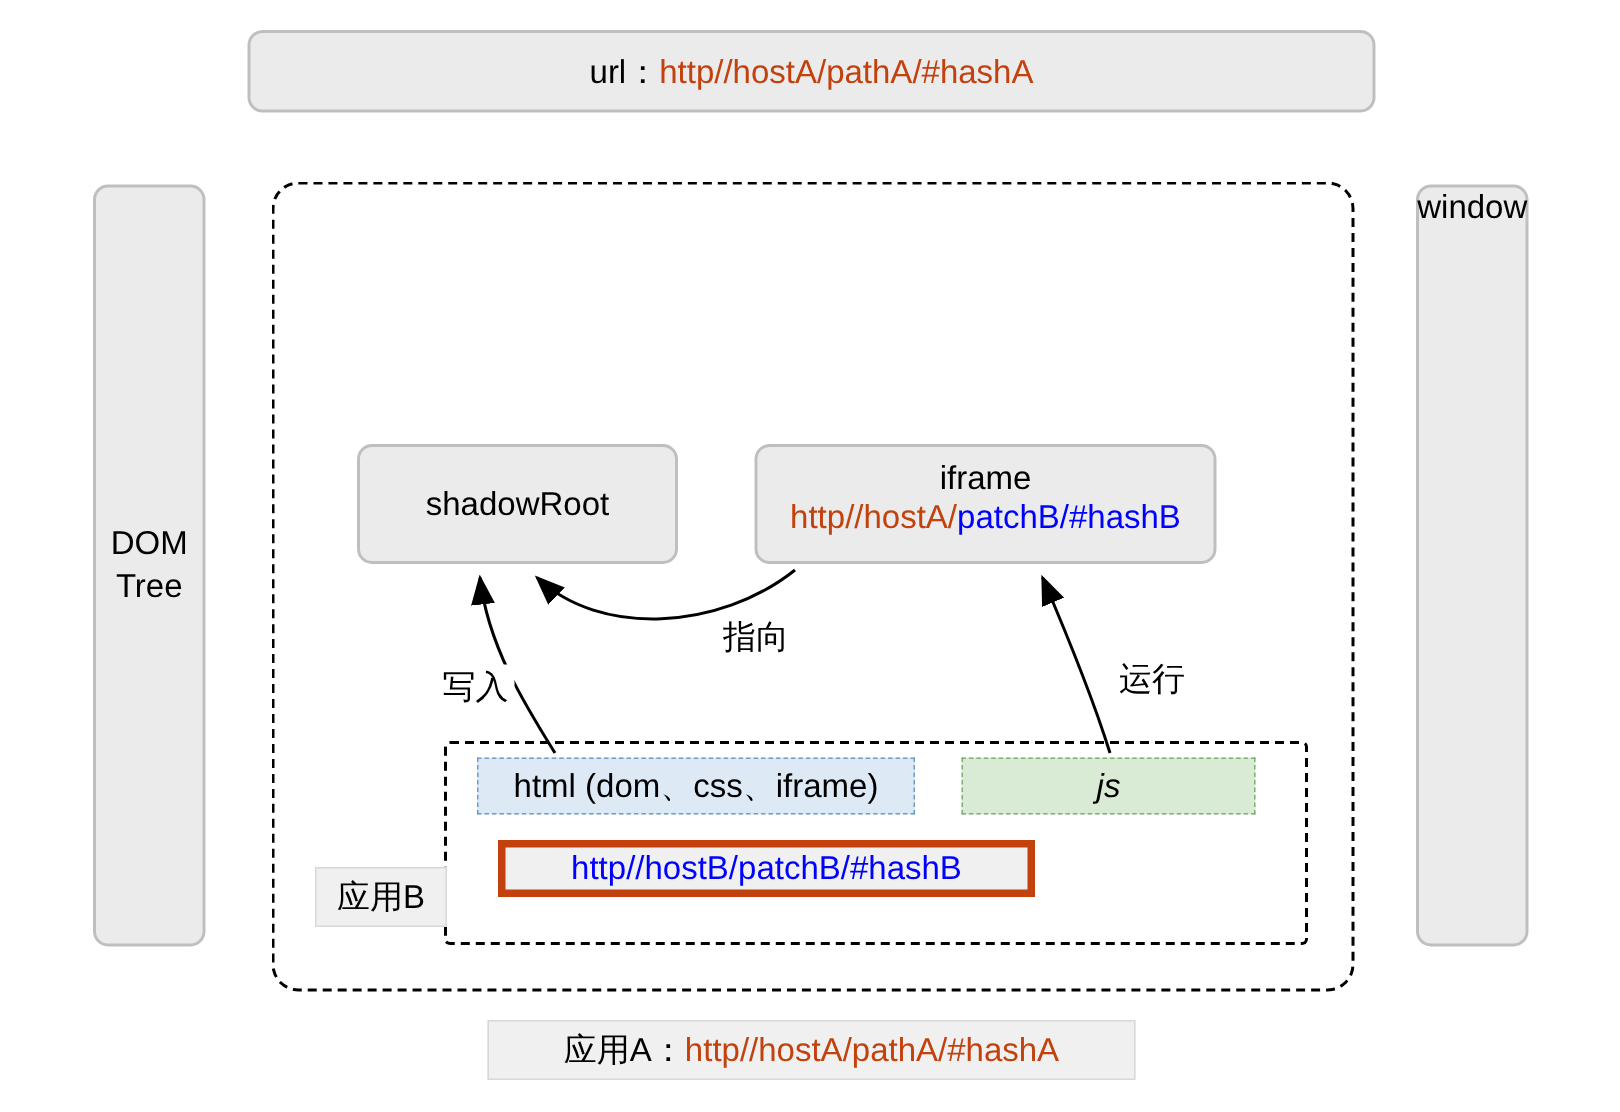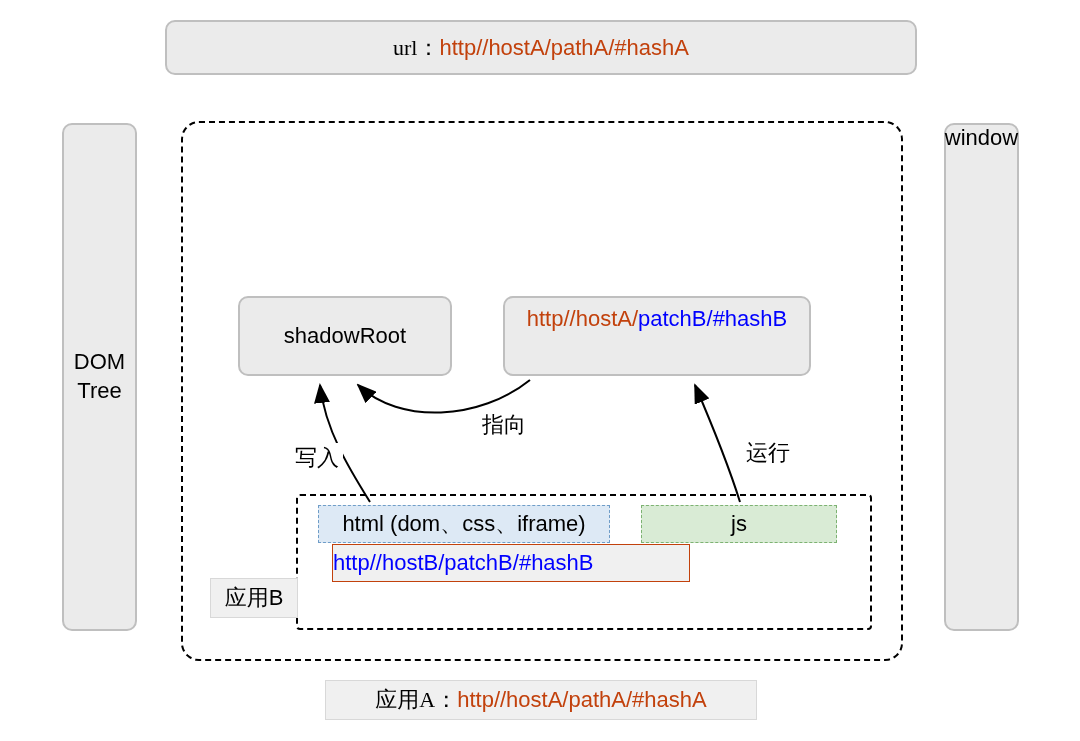--- a/index.html
+++ b/index.html
@@ -124,47 +124,49 @@
       position: absolute;
       left: 641px;
       top: 505px;
       width: 196px;
       height: 38px;
       background: #d9ebd5;
       border: 1px dashed #7db272;
       display: flex;
       align-items: center;
       justify-content: center;
+      font-style: italic;
     }
     .hostb-url {
       position: absolute;
       left: 332px;
-      top: 544px;
+      top: 560px;
       width: 358px;
       height: 38px;
       background: #f0f0f0;
-      border: 1px solid #c2410c;
-      display: flex;
-      align-items: center;
+      border: 5px solid #c2410c;
+      display: flex;
+      align-items: center;
+      justify-content: center;
     }
     .app-a-bar {
       position: absolute;
       left: 325px;
       top: 680px;
       width: 432px;
       height: 40px;
       background: #f0f0f0;
       border: 1px solid #d8d8d8;
       display: flex;
       align-items: center;
       justify-content: center;
     }
     .red { color: #c2410c; }
     .blue { color: #0000ff; }
-    .black { color: #000; font-family: Liberation Serif, serif; }
+    .black { color: #000; }
     .arrow-label {
       position: absolute;
       background: #fff;
       padding: 0 4px;
     }
     svg.arrows {
       position: absolute;
       left: 0; top: 0;
       width: 1080px; height: 741px;
       pointer-events: none;
@@ -187,20 +189,21 @@
   <span>window</span>
 </div>
 
 <div class="main-dashed"></div>
 
 <div class="shadow-root">
   <span>shadowRoot</span>
 </div>
 
 <div class="iframe-box">
+  <div>iframe</div>
   <div>
     <span class="red">http//hostA/</span><span class="blue">patchB/#hashB</span>
   </div>
 </div>
 
 <div class="app-b-dashed"></div>
 
 <div class="app-b-label">
   <span>应用B</span>
 </div>

